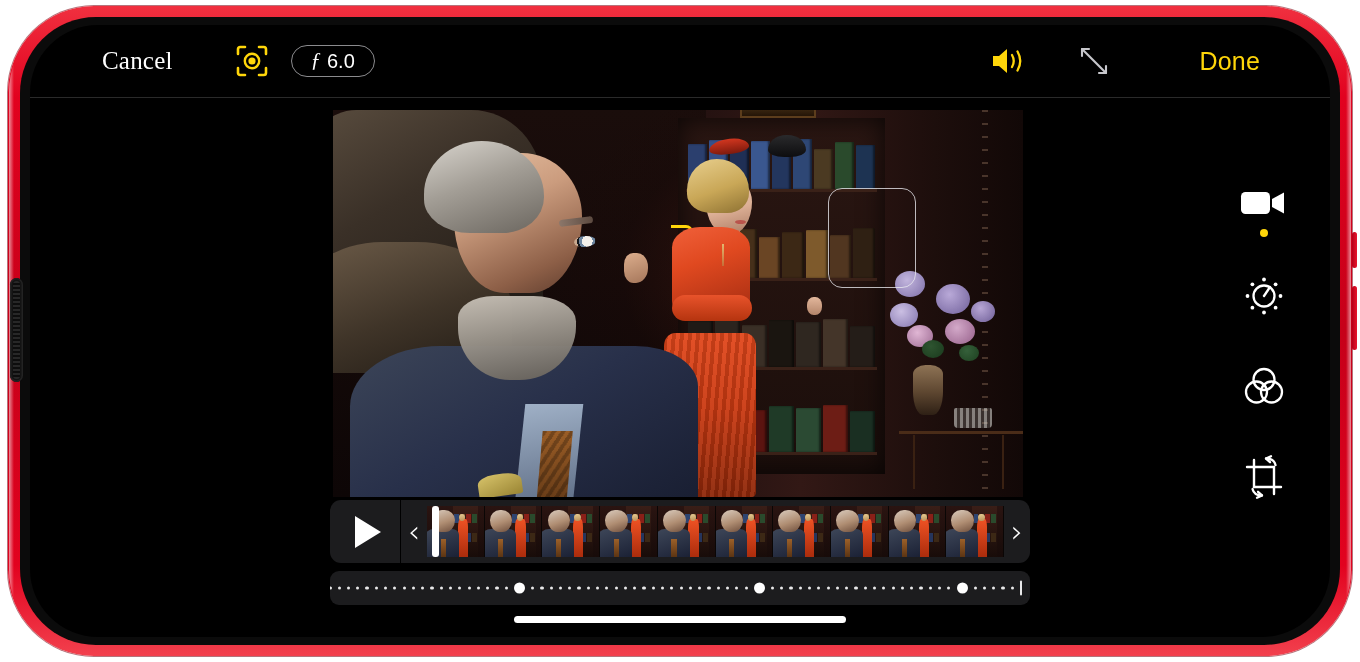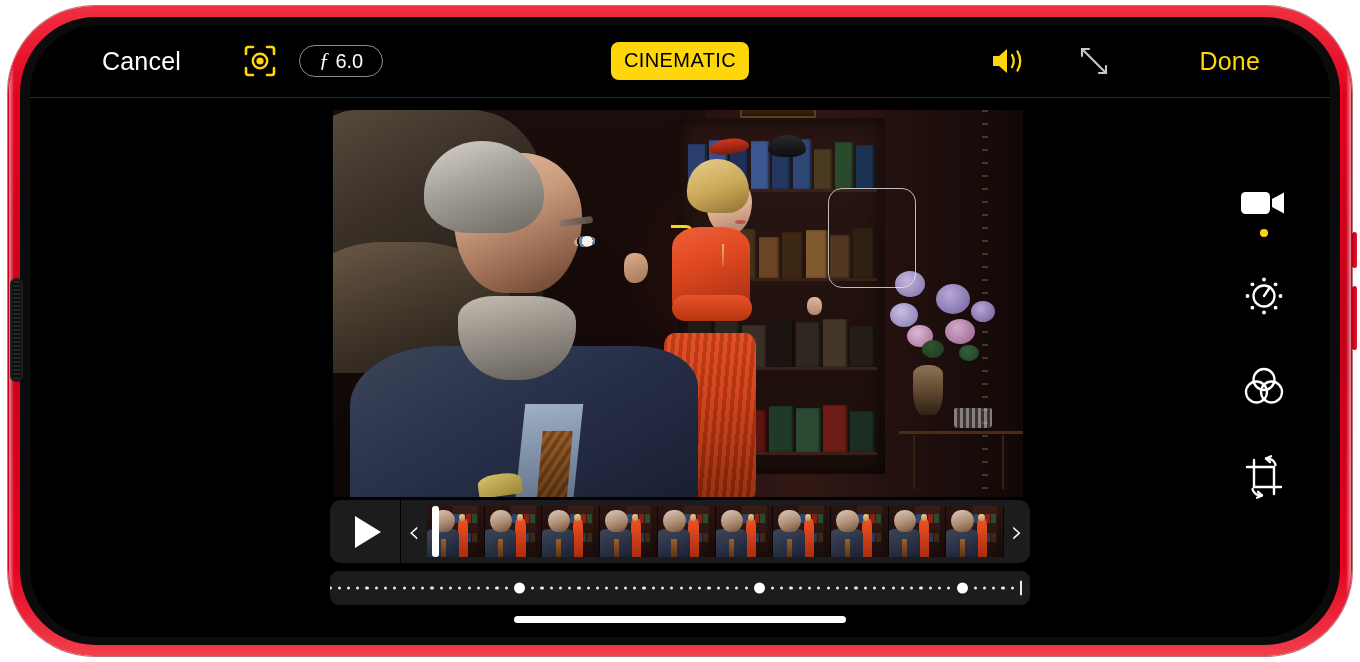--- a/index.html
+++ b/index.html
@@ -128,21 +128,21 @@
     background: #2a2a2a;
   }
 
   .tb-cancel {
     color: #ffffff;
     font-size: 25px;
     letter-spacing: .2px;
     background: none; border: none;
     cursor: pointer;
     padding: 0;
-    font-family: Liberation Sans, sans-serif;
+    font-family: Liberation Serif, serif;
     text-align: center;
   }
   .tb-done {
     color: #ffd60a;
     font-size: 25px;
     letter-spacing: .2px;
     background: none; border: none;
     cursor: pointer;
     padding: 0;
     font-family: "Liberation Sans", sans-serif;
@@ -652,21 +652,20 @@
           <circle cx="17" cy="17" r="7.2" fill="none" stroke="#ffd60a" stroke-width="2.4"></circle>
           <circle cx="17" cy="17" r="3.6" fill="#ffd60a"></circle>
         </svg>
       </div>
 
       <div class="aperture-pill">
         <span class="f-glyph">ƒ</span>
         <span>6.0</span>
       </div>
 
-      <div class="mode-badge">CINEMATIC</div>
 
       <div class="spacer"></div>
 
       <div class="tb-audio-btn">
         <svg width="40" height="34" viewBox="0 0 40 34">
           <path d="M4,12 L10,12 L18,5 L18,29 L10,22 L4,22 Z" fill="#ffd60a"></path>
           <path d="M23,11 Q26.5,17 23,23" fill="none" stroke="#ffd60a" stroke-width="2.3" stroke-linecap="round"></path>
           <path d="M28.5,7.5 Q34,17 28.5,26.5" fill="none" stroke="#ffd60a" stroke-width="2.3" stroke-linecap="round"></path>
         </svg>
       </div>

